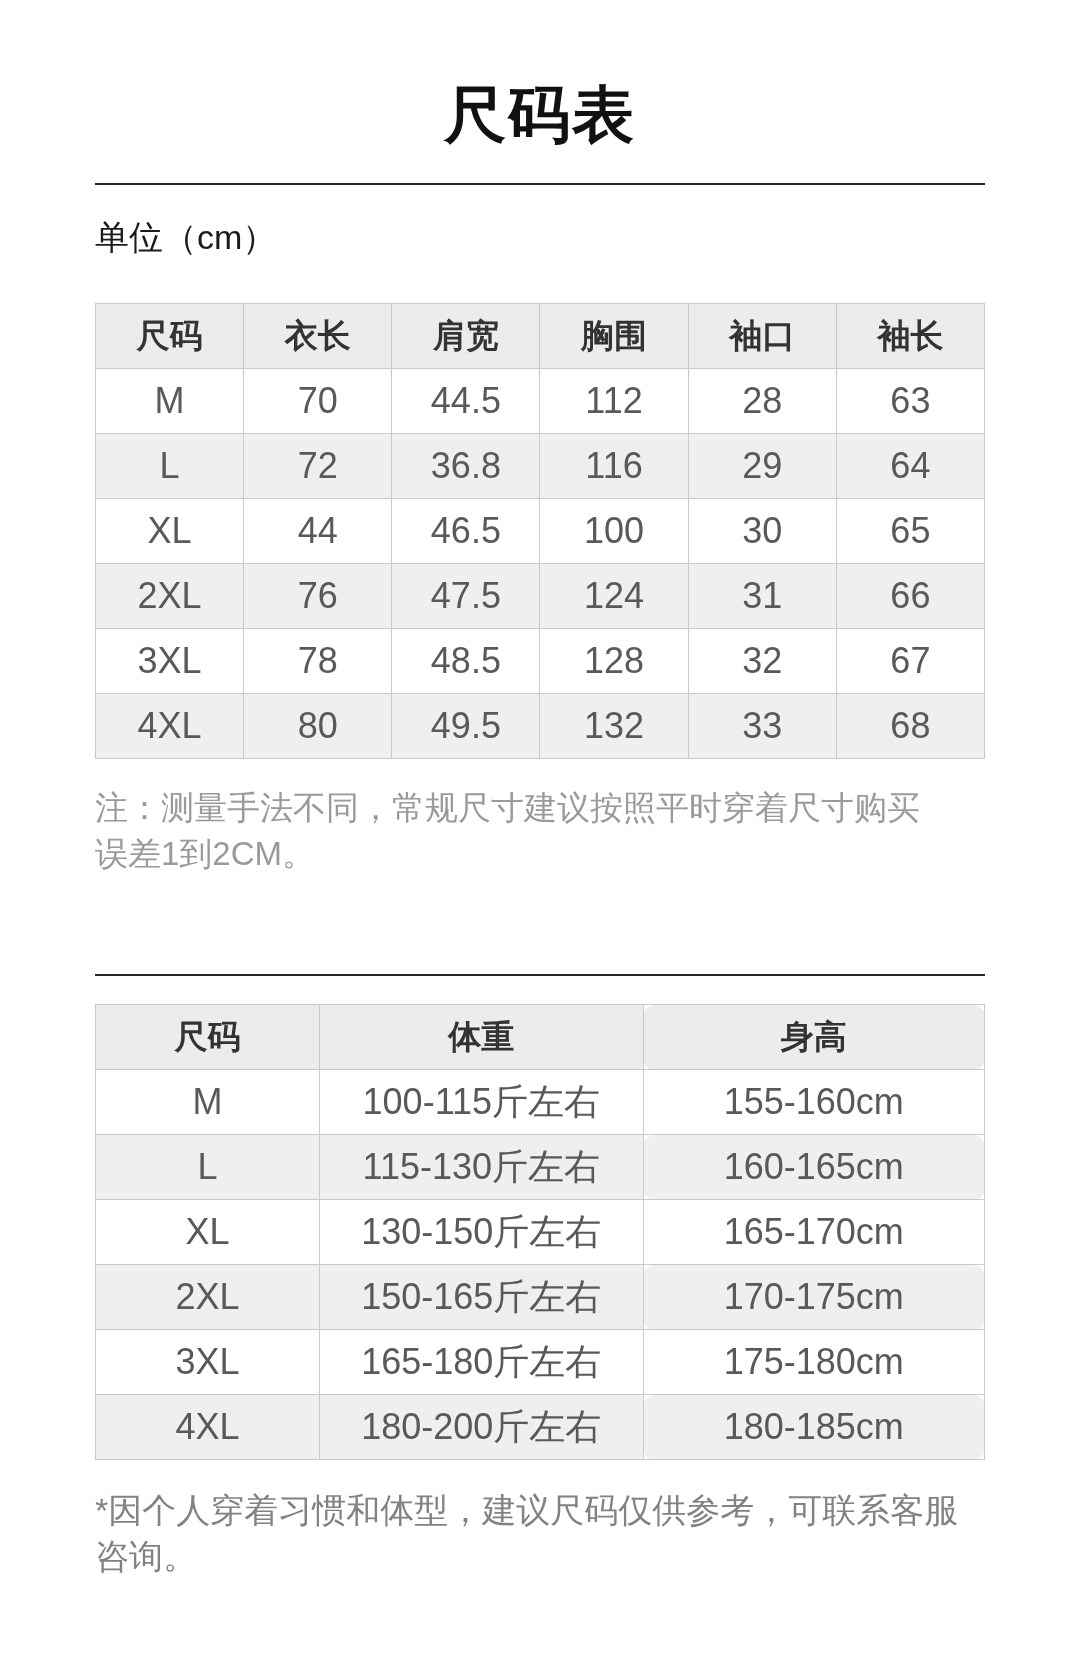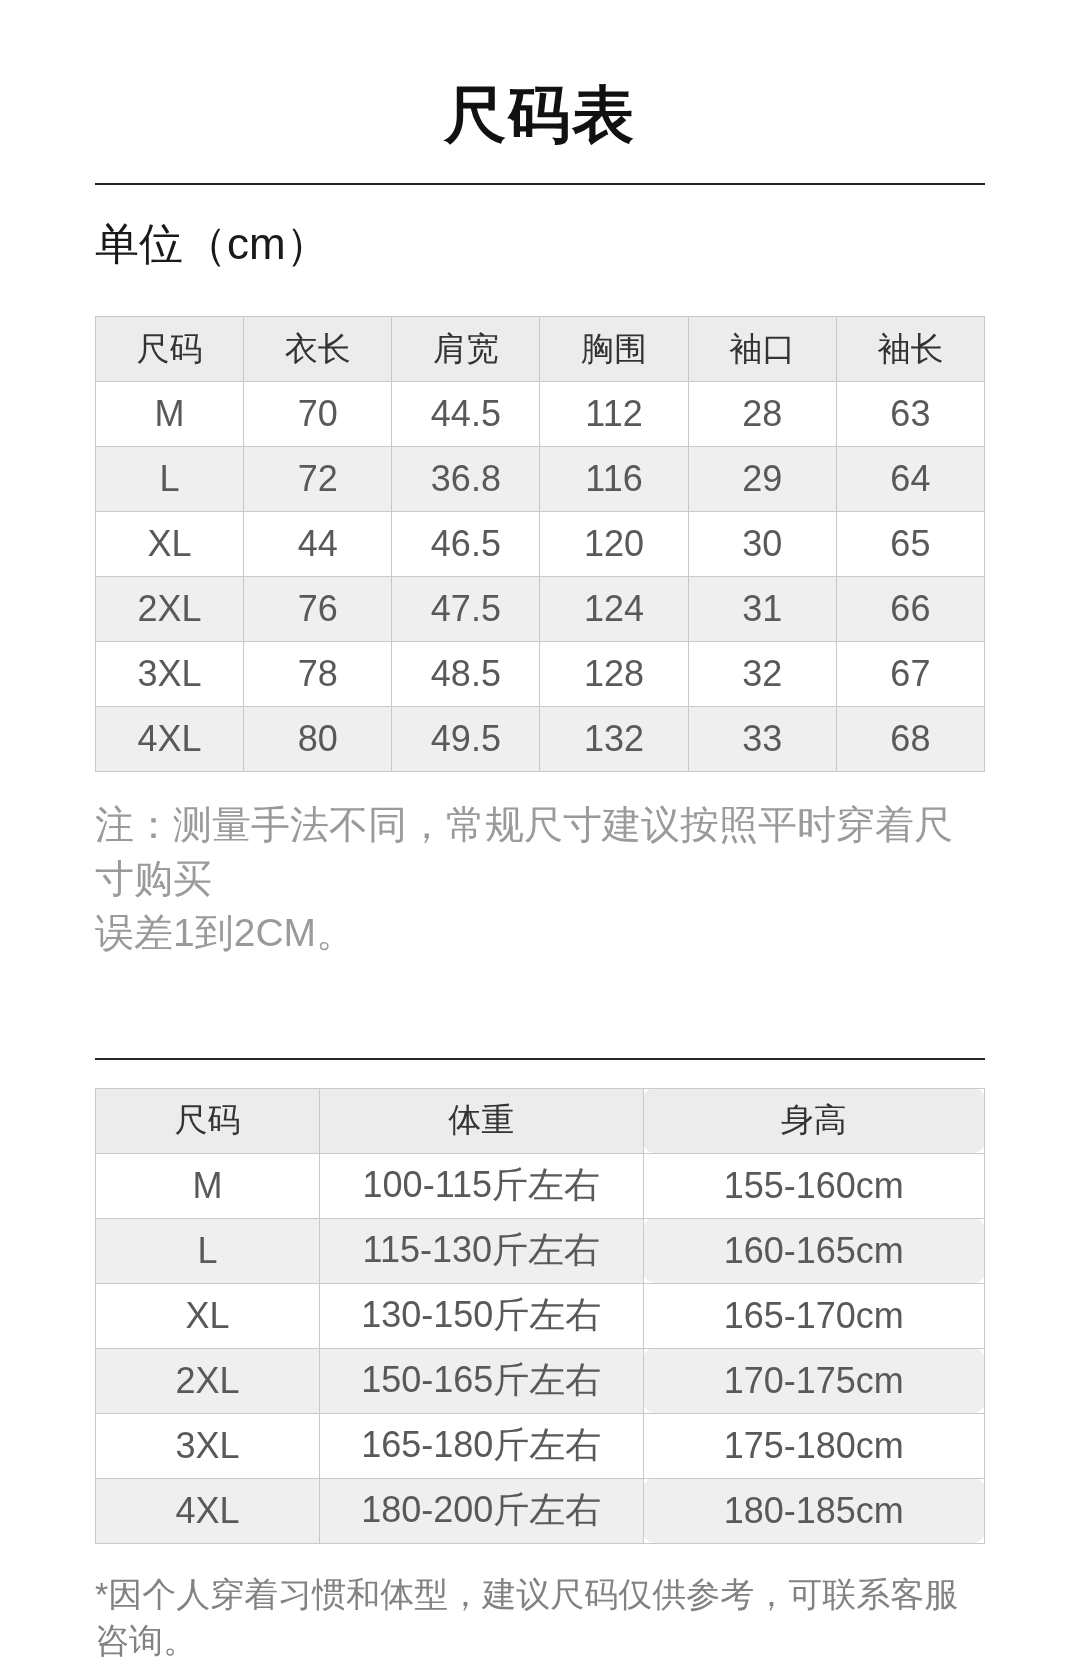--- a/index.html
+++ b/index.html
@@ -33,56 +33,56 @@
     color:var(--title-text);
     text-align:center;
   }
   .rule{
     height:0;
     border-top:2px solid var(--divider);
     margin-top:36px;
   }
   .unit-label{
     margin-top:30px;
-    font-size:44px;
+    font-size:34px;
     color:var(--unit-text);
   }
   table{
     width:100%;
     border-collapse:collapse;
     table-layout:fixed;
   }
   .size-table{margin-top:42px;}
   .fit-table{margin-top:28px;}
   th,td{
     border:1px solid var(--cell-border);
     text-align:center;
     vertical-align:middle;
     height:65px;
     padding:0;
   }
   th{
     background:var(--header-bg);
     font-size:33px;
-    font-weight:400;
+    font-weight:700;
     color:var(--header-text);
   }
   td{
     font-size:36px;
     font-weight:400;
     color:var(--cell-text);
     background:#ffffff;
   }
   tbody tr:nth-child(even) td{background:var(--row-alt-bg);}
   .fit-table th:nth-child(1),.fit-table td:nth-child(1){width:25.2%;}
   .fit-table th:nth-child(2),.fit-table td:nth-child(2){width:36.4%;}
   .fit-table th:nth-child(3),.fit-table td:nth-child(3){width:38.4%;border-radius:12px;}
   .note{
     margin:26px 0 0 0;
-    font-size:39px;
+    font-size:33px;
     line-height:1.38;
     color:var(--note-text);
   }
   .section-fit{margin-top:98px;}
   .footnote{
     margin:28px 0 0 0;
     font-size:34px;
     color:var(--footnote-text);
   }
 </style>
@@ -123,21 +123,21 @@
             <td>72</td>
             <td>36.8</td>
             <td>116</td>
             <td>29</td>
             <td>64</td>
           </tr>
           <tr>
             <td>XL</td>
             <td>44</td>
             <td>46.5</td>
-            <td>120</td>
+            <td>100</td>
             <td>30</td>
             <td>65</td>
           </tr>
           <tr>
             <td>2XL</td>
             <td>76</td>
             <td>47.5</td>
             <td>124</td>
             <td>31</td>
             <td>66</td>

